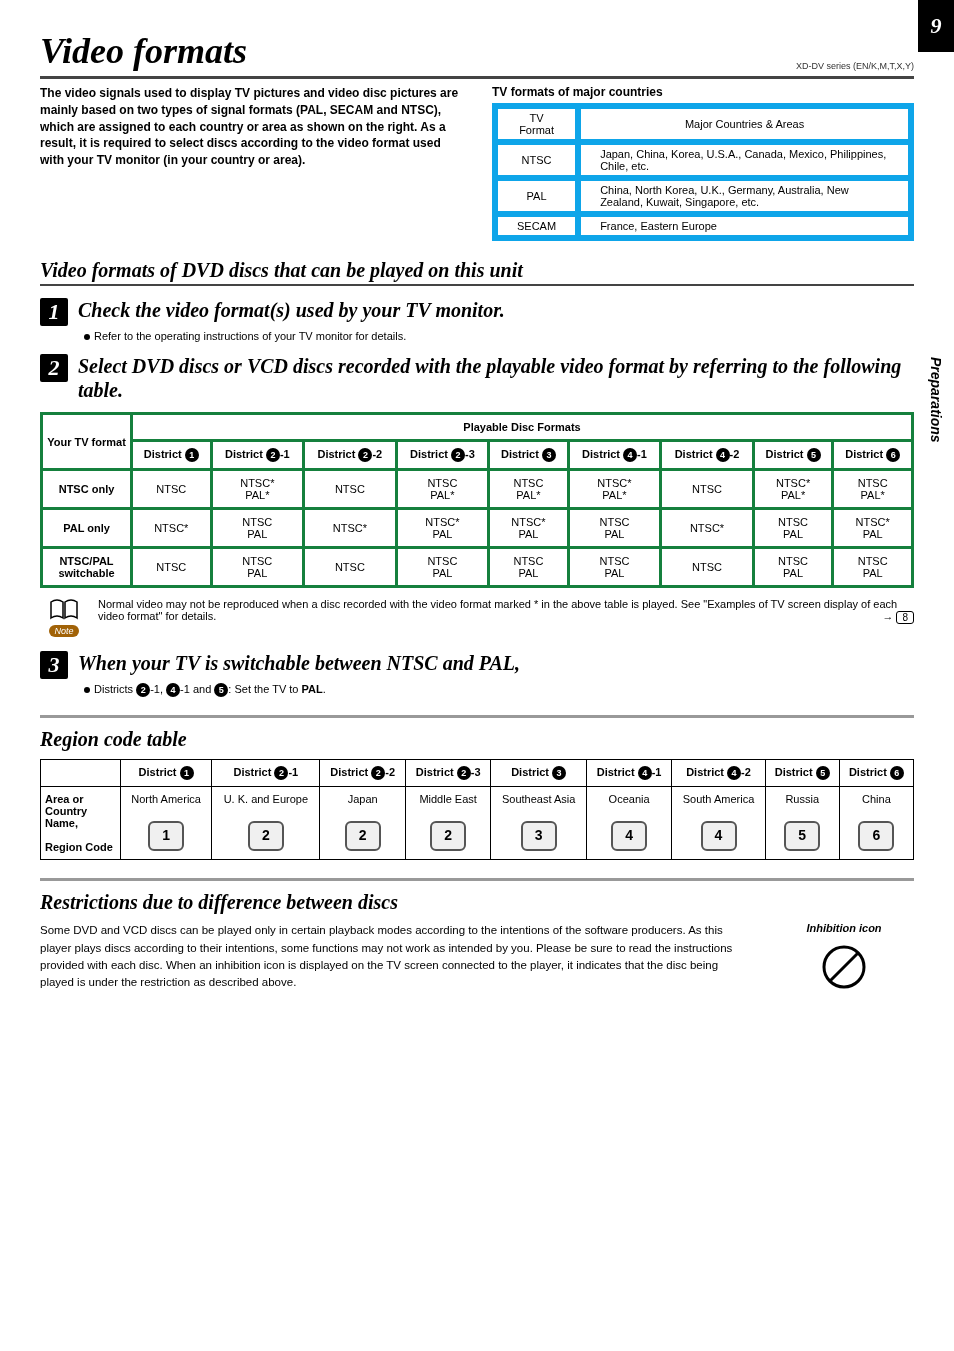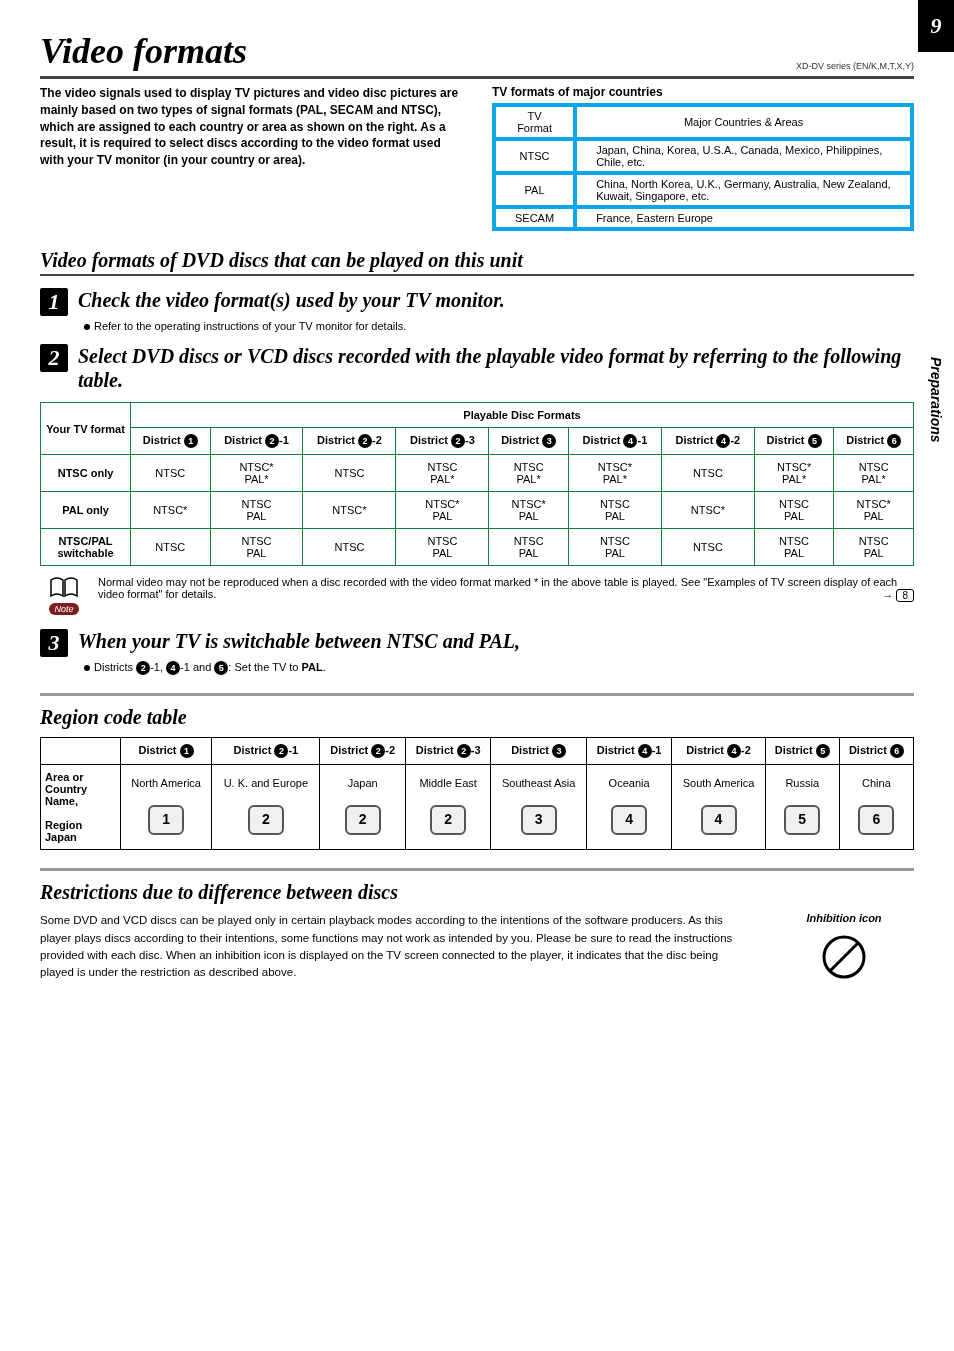--- a/index.html
+++ b/index.html
@@ -9,39 +9,39 @@
   .side-tab { position: absolute; top: 340px; right: 0; width: 36px; height: 120px; display: flex; align-items: center; justify-content: center; writing-mode: vertical-rl; font-weight: bold; font-style: italic; font-size: 14px; }
   h1.title { font-family: Georgia, 'Times New Roman', serif; font-style: italic; font-weight: bold; font-size: 36px; margin-bottom: 4px; }
   .hr-thick { border-top: 3px solid #444; margin-bottom: 8px; }
   .doc-id { text-align: right; font-size: 9px; color: #333; margin-top: -26px; margin-bottom: 14px; }
   .two-col { display: flex; gap: 30px; margin-bottom: 18px; }
   .two-col .left { flex: 1; }
   .two-col .right { flex: 1; }
   .intro-bold { font-weight: bold; font-size: 12px; line-height: 1.4; }
   .sub-head { font-weight: bold; margin-bottom: 4px; }
   table.boxed { border-collapse: collapse; width: 100%; font-size: 11px; }
-  table.boxed td, table.boxed th { border: 4px solid #0ea5e9; padding: 3px 19px; text-align: left; }
+  table.boxed td, table.boxed th { border: 6px solid #0ea5e9; padding: 3px 19px; text-align: left; }
   table.boxed td.center, table.boxed th.center { text-align: center; }
   h1.section { font-family: Georgia, 'Times New Roman', serif; font-style: italic; font-weight: bold; font-size: 20px; margin-top: 12px; }
   .hr-thin { border-top: 2px solid #444; margin: 2px 0 8px 0; }
   .body-bold { font-weight: bold; font-size: 12px; margin-bottom: 12px; }
   .step { display: flex; align-items: flex-start; gap: 10px; margin: 12px 0 4px 0; }
   .step-num { background: #000; color: #fff; font-family: Georgia, serif; font-style: italic; font-weight: bold; font-size: 22px; width: 28px; height: 28px; display: flex; align-items: center; justify-content: center; border-radius: 2px; flex-shrink: 0; }
   .step-title { font-family: Georgia, 'Times New Roman', serif; font-style: italic; font-weight: bold; font-size: 20px; line-height: 1.2; }
   .step-body { margin-left: 44px; font-size: 11px; margin-bottom: 4px; }
   .bullet { display: inline-block; width: 6px; height: 6px; background: #000; border-radius: 50%; vertical-align: middle; margin-right: 4px; }
   .circ { display: inline-flex; width: 14px; height: 14px; border-radius: 50%; background: #000; color: #fff; font-size: 9px; font-weight: bold; align-items: center; justify-content: center; vertical-align: middle; }
   table.play { border-collapse: collapse; width: 100%; font-size: 11px; margin: 10px 0; }
-  table.play th, table.play td { border: 1px solid #15803d; padding: 6px 1px; text-align: center; }
+  table.play th, table.play td { border: 3px solid #15803d; padding: 6px 1px; text-align: center; }
   table.play th { font-weight: bold; }
   table.play .row-head { font-weight: bold; text-align: center; }
   .note-row { display: flex; gap: 10px; align-items: flex-start; margin: 6px 0 14px 0; font-size: 11px; }
   .note-icon-wrap { width: 48px; flex-shrink: 0; text-align: center; }
   .note-icon { width: 30px; height: 24px; display: inline-block; }
-  .note-label { display: inline-block; background: #7f1d1d; color: #fff; font-size: 9px; padding: 1px 5px; border-radius: 8px; margin-top: 1px; font-style: italic; }
+  .note-label { display: inline-block; background: #a16207; color: #fff; font-size: 9px; padding: 1px 5px; border-radius: 8px; margin-top: 1px; font-style: italic; }
   .page-ref { display: inline-block; border: 1px solid #000; border-radius: 3px; padding: 0 5px; font-size: 10px; vertical-align: middle; }
   .hr-grey { border-top: 3px solid #999; margin: 18px 0 10px 0; }
   h2.sub { font-family: Georgia, 'Times New Roman', serif; font-style: italic; font-weight: bold; font-size: 20px; margin-bottom: 8px; }
   table.region { border-collapse: collapse; width: 100%; font-size: 11px; }
   table.region th, table.region td { border: 1px solid #000; padding: 6px 4px; text-align: center; }
   table.region th { font-weight: bold; }
   .region-icon { display: inline-block; width: 36px; height: 30px; border: 2px solid #555; border-radius: 6px; position: relative; background: #f0f0f0; }
   .region-icon .num { position: absolute; left: 50%; top: 50%; transform: translate(-50%, -55%); font-weight: bold; font-size: 14px; font-family: Arial; }
   .restrict-wrap { display: flex; gap: 20px; align-items: flex-start; }
   .restrict-text { flex: 1; font-size: 11.5px; line-height: 1.5; }
@@ -195,21 +195,21 @@
           <th><span class="flex-nowrap">District <span class="circ">2</span>-3</span></th>
           <th><span class="flex-nowrap">District <span class="circ">3</span></span></th>
           <th><span class="flex-nowrap">District <span class="circ">4</span>-1</span></th>
           <th><span class="flex-nowrap">District <span class="circ">4</span>-2</span></th>
           <th><span class="flex-nowrap">District <span class="circ">5</span></span></th>
           <th><span class="flex-nowrap">District <span class="circ">6</span></span></th>
         </tr>
     <tr id="region-area-row">
           <th rowspan="1" style="text-align: left;">
             <div>Area or Country Name,</div>
-            <div style="margin-top:12px">Region Japan</div>
+            <div style="margin-top:12px">Region Code</div>
           </th>
           <td><div style="min-height:28px">North America</div><div class="region-icon"><span class="num">1</span></div></td>
           <td><div style="min-height:28px">U. K. and Europe</div><div class="region-icon"><span class="num">2</span></div></td>
           <td><div style="min-height:28px">Japan</div><div class="region-icon"><span class="num">2</span></div></td>
           <td><div style="min-height:28px">Middle East</div><div class="region-icon"><span class="num">2</span></div></td>
           <td><div style="min-height:28px">Southeast Asia</div><div class="region-icon"><span class="num">3</span></div></td>
           <td><div style="min-height:28px">Oceania</div><div class="region-icon"><span class="num">4</span></div></td>
           <td><div style="min-height:28px">South America</div><div class="region-icon"><span class="num">4</span></div></td>
           <td><div style="min-height:28px">Russia</div><div class="region-icon"><span class="num">5</span></div></td>
           <td><div style="min-height:28px">China</div><div class="region-icon"><span class="num">6</span></div></td>

